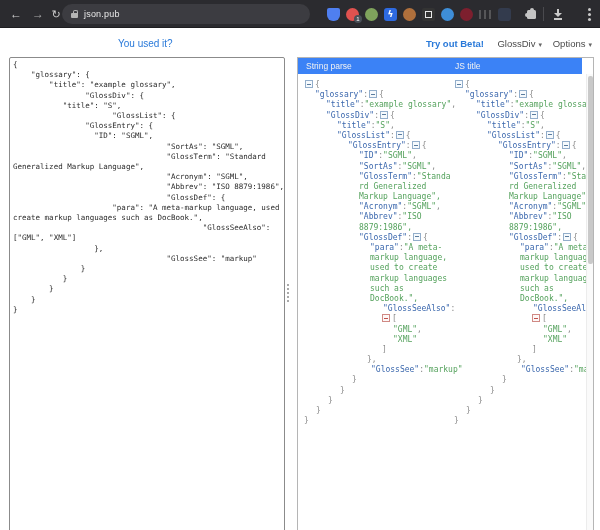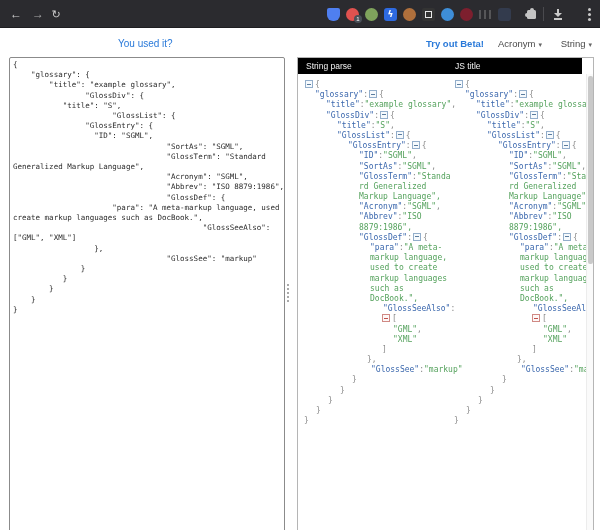--- a/index.html
+++ b/index.html
@@ -55,21 +55,21 @@
   .editor{
     position:absolute;left:9px;top:57px;width:276px;height:478px;
     border:1px solid #8b8b8b;border-radius:2px;background:#fff;box-sizing:border-box;
     margin:0;padding:2px 3px;overflow:hidden;
     font-family:"DejaVu Sans Mono",monospace;font-size:7.5px;line-height:10.2px;
     color:#2a2a2a;white-space:pre;cursor:text;
   }
   .grip{position:absolute;left:287px;top:284px;width:2px;height:2px;background:#a9a9a9;box-shadow:0 4px #a9a9a9,0 8px #a9a9a9,0 12px #a9a9a9,0 16px #a9a9a9;cursor:col-resize}
   
   .results{position:absolute;left:297px;top:57px;width:297px;height:478px;border:1px solid #b5b5b5;box-sizing:border-box;background:#fff;overflow:hidden}
-  .results-header{position:absolute;left:0;top:0;right:11px;height:16px;background:#000000}
+  .results-header{position:absolute;left:0;top:0;right:11px;height:16px;background:#3b82f6}
   .rh-label{position:absolute;top:3px;font-size:8.5px;color:#f2f2f2}
   .rh-1{left:8px}
   .rh-2{left:157px}
   .tree{position:absolute;top:22px;font-family:"DejaVu Sans Mono",monospace;font-size:8px;line-height:10.2px;white-space:pre}
   .tree.col1{left:6px;width:150px}
   .tree.col2{left:156px;width:141px}
   .tree .line{height:10.2px;overflow:visible}
   .tree .k{color:var(--key-color)}
   .tree .v{color:var(--value-color)}
   .tree .p{color:var(--punct-color)}
@@ -80,20 +80,24 @@
   .vscroll{position:absolute;right:0;top:16px;bottom:0;width:7px;background:#fafafa;border-left:1px solid #ececec;box-sizing:border-box}
   .vthumb{position:absolute;left:1px;top:2px;width:5px;height:188px;background:#c9c9c9;border-radius:2px}
 </style>
 </head>
 <body>
 
 <div class="browser-bar">
   <div class="nav back">←</div>
   <div class="nav fwd">→</div>
   <div class="nav reload">↻</div>
+  <div class="pill">
+    <span class="lock"></span>
+    <span class="url-text">json.pub</span>
+  </div>
   <div class="ext-area" id="ext-area">
       <div class="ext">
         <i class="shape shield" style="background: rgb(79, 127, 240);"></i>
       </div>
       <div class="ext">
         <i class="shape circle" style="background: rgb(224, 82, 79);"></i>
         <span class="badge">1</span>
       </div>
       <div class="ext">
         <i class="shape circle" style="background: rgb(127, 163, 92);"></i>
@@ -131,22 +135,22 @@
     <i class="dl-stem"></i>
     <i class="dl-head"></i>
     <i class="dl-base"></i>
   </div>
   <div class="kebab"></div>
 </div>
 
 <div class="page-header">
   <a class="like-link">You used it?</a>
   <a class="beta-link">Try out Beta!</a>
-  <span class="hdr-menu menu-samples"><span>Acronym</span><span class="caret">▾</span></span>
-  <span class="hdr-menu menu-options"><span>String</span><span class="caret">▾</span></span>
+  <span class="hdr-menu menu-samples"><span>GlossDiv</span><span class="caret">▾</span></span>
+  <span class="hdr-menu menu-options"><span>Options</span><span class="caret">▾</span></span>
 </div>
 
 <pre class="editor" id="editor">{
     "glossary": {
         "title": "example glossary",
                 "GlossDiv": {
            "title": "S",
                       "GlossList": {
                 "GlossEntry": {
                   "ID": "SGML",

